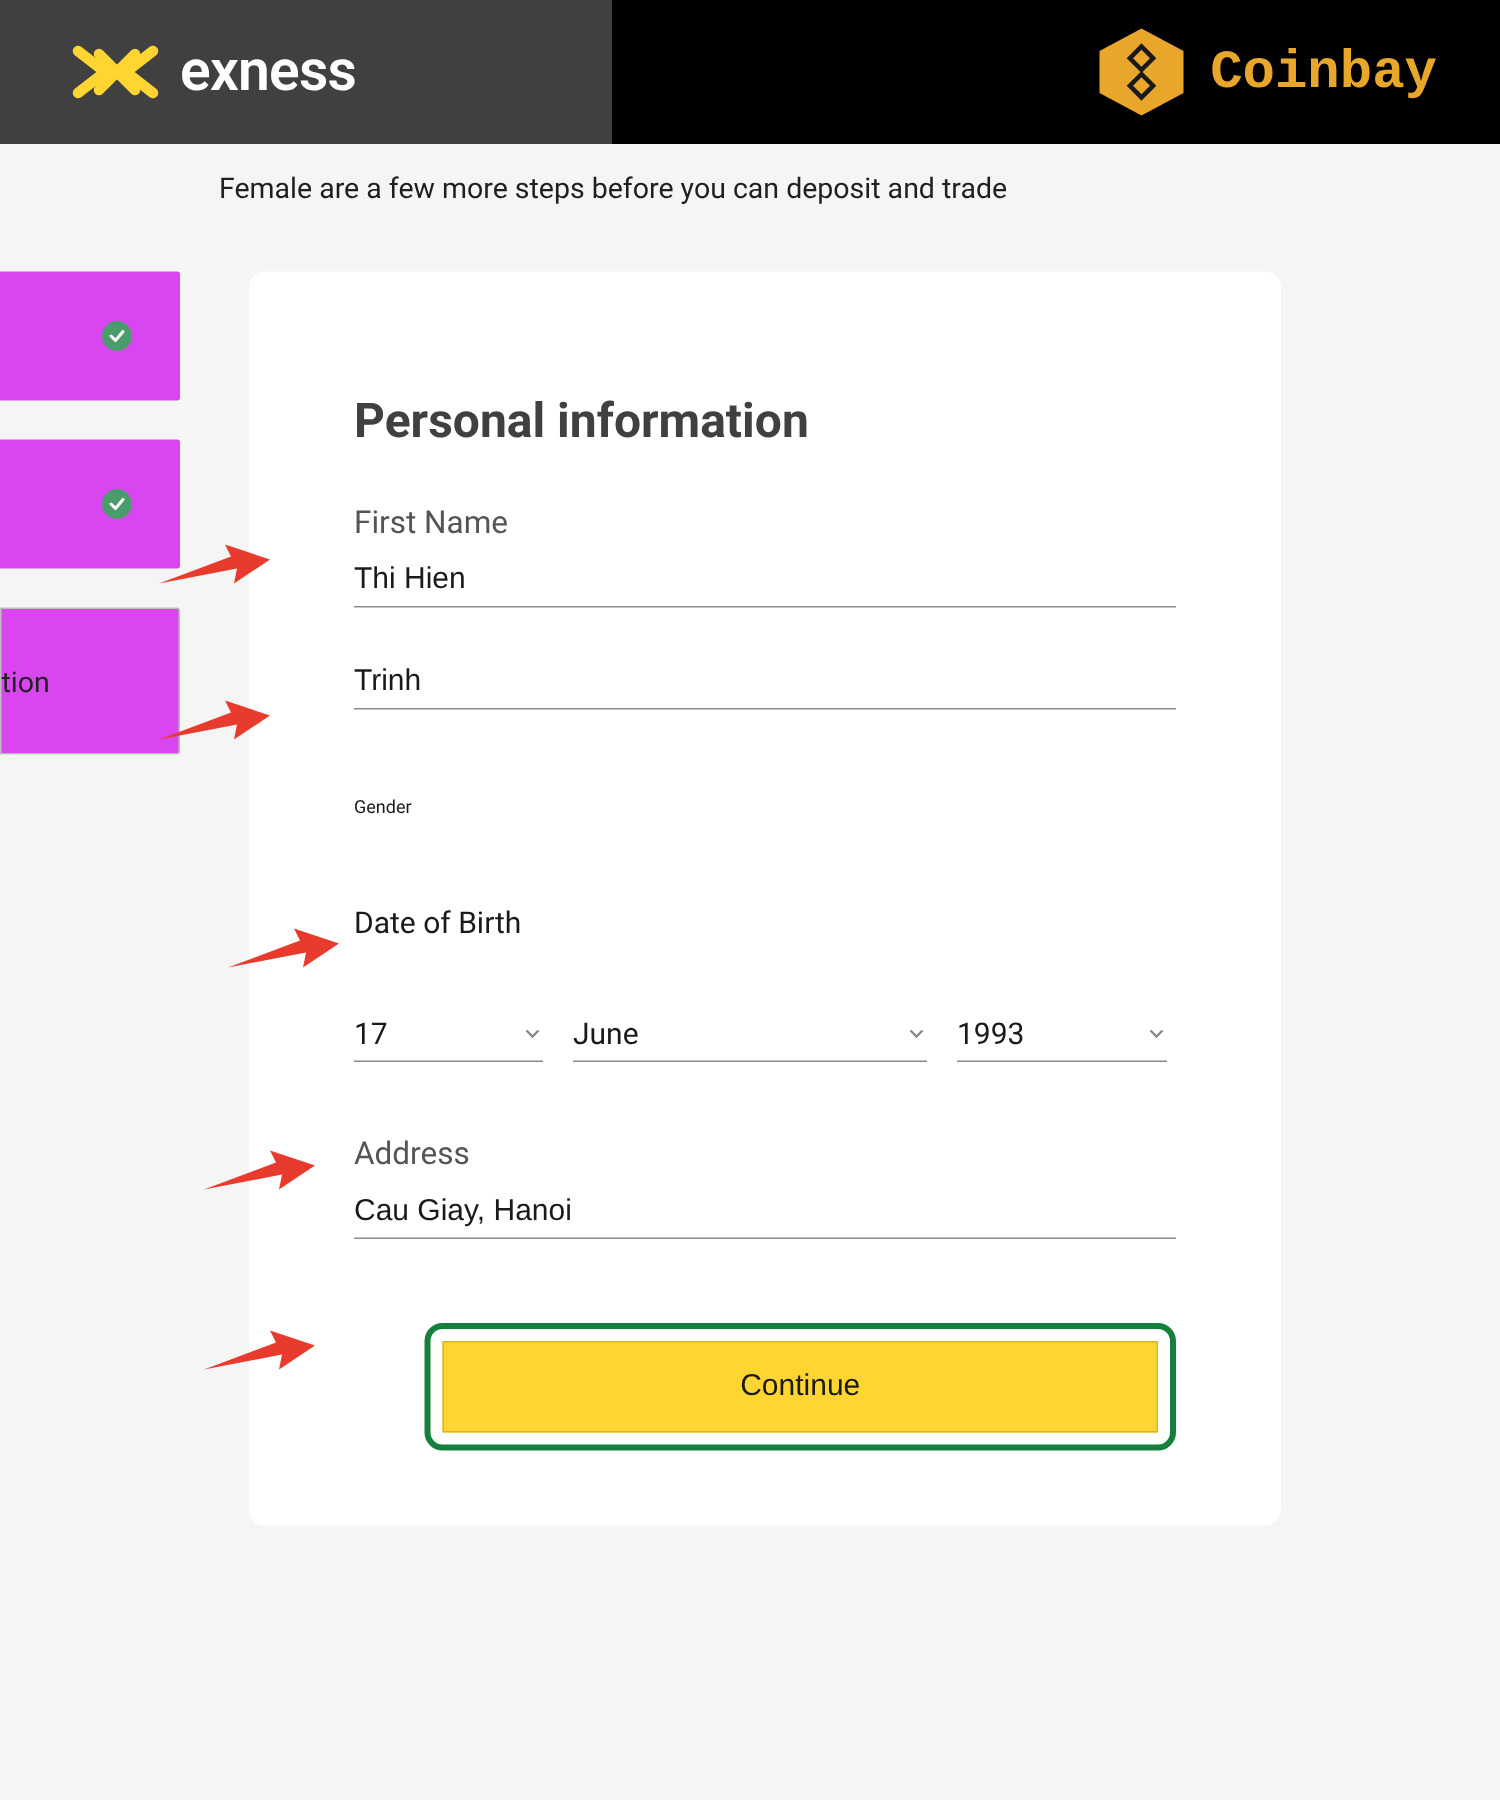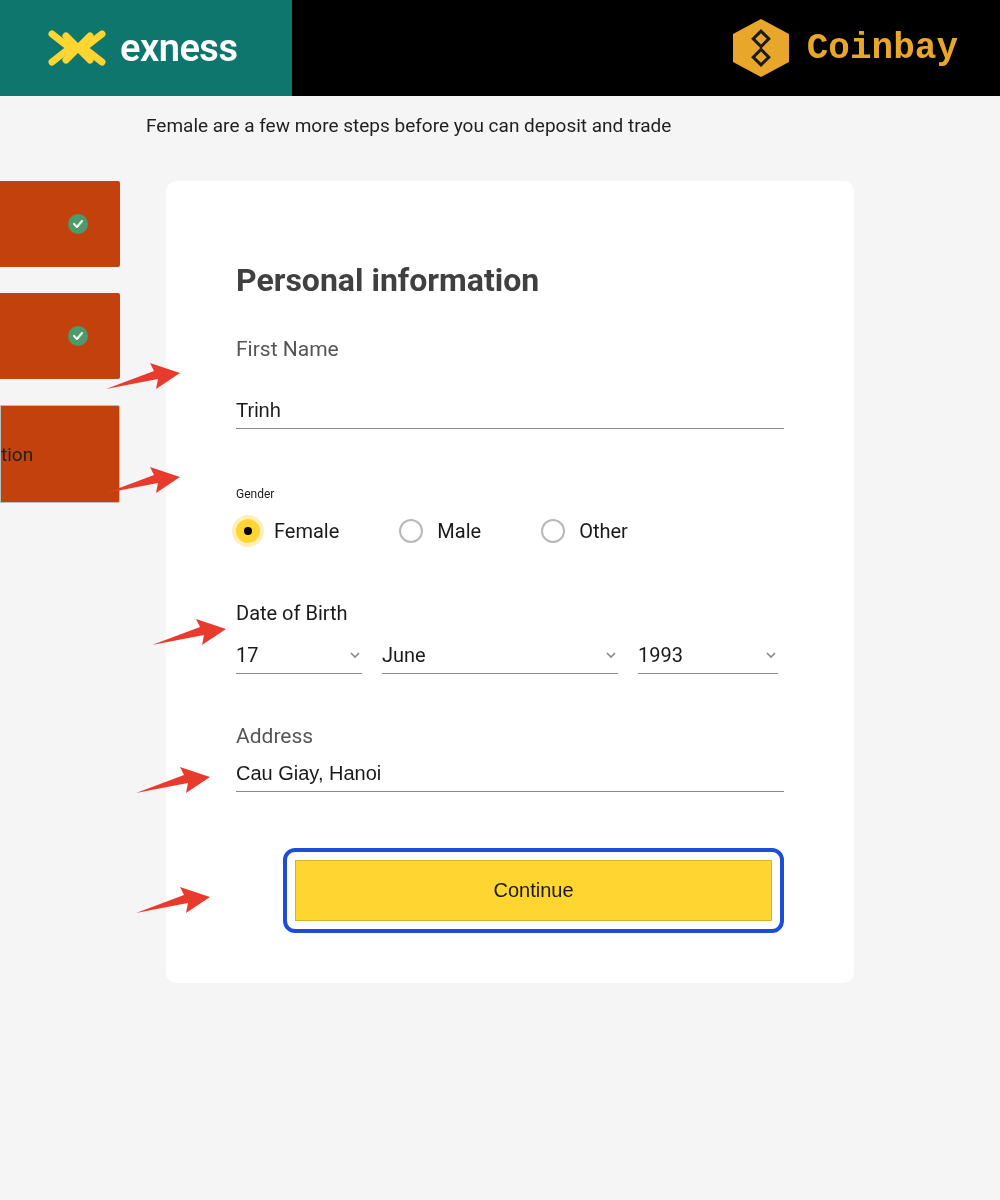--- a/index.html
+++ b/index.html
@@ -9,22 +9,22 @@
     width: 1000px;
     height: 1200px;
     overflow: hidden;
   }
   .header {
     display: flex;
     height: 96px;
     background: #000;
   }
   .header-left {
-    width: 292px;
-    background: #0f766e;
+    width: 408px;
+    background: #404040;
     display: flex;
     align-items: center;
     padding-left: 48px;
   }
   .header-right {
     flex: 1;
     background: #000;
     display: flex;
     align-items: center;
     justify-content: flex-end;
@@ -66,21 +66,21 @@
     position: relative;
   }
   .steps {
     display: flex;
     flex-direction: column;
     gap: 26px;
     width: 120px;
     position: relative;
   }
   .step-card {
-    background: #c2410c;
+    background: #d946ef;
     height: 86px;
     display: flex;
     align-items: center;
     justify-content: flex-end;
     padding-right: 32px;
     border-radius: 0 2px 2px 0;
   }
   .step-card.outline {
     border: 1px solid #bdbdbd;
     height: 98px;
@@ -163,32 +163,33 @@
     gap: 20px;
     margin-top: 14px;
   }
   .select-wrap {
     position:relative;
     border-bottom: 1px solid #8a8a8a;
     padding: 4px 0 6px 0;
     display:flex;
     align-items:center;
     justify-content:space-between;
+    margin-top:32px;
   }
   .select-wrap.day { width: 126px; }
   .select-wrap.month { width: 236px; }
   .select-wrap.year { width: 140px; }
   .select-value { font-size:20px; color:#1a1a1a; }
   .chevron {
     width: 14px; height:14px;
   }
   .chevron svg { display:block; }
   .continue-wrap {
     margin-top: 56px;
-    border: 4px solid #1d4ed8;
+    border: 4px solid #15803d;
     border-radius: 12px;
     padding: 8px;
     margin-left: 47px;
   }
   .continue-btn {
     width:100%;
     background:#ffd531;
     border: 1px solid #d9b428;
     color:#1a1a1a;
     font-size:20px;
@@ -288,44 +289,29 @@
     <div class="step-card outline">
       <span>tion</span>
     </div>
   </div>
 
   <div class="form-card">
     <h1 class="form-title">Personal information</h1>
 
     <div class="field">
       <label class="field-label">First Name</label>
+      <input class="text-input" value="Thi Hien" style="">
     </div>
 
     <div class="field">
       <input class="text-input" value="Trinh" style="">
     </div>
 
     <div class="field section-gap">
       <label class="field-label" style="color:#1a1a1a; font-size:12px;">Gender</label>
-      <div class="radio-row">
-        <div class="radio-item">
-          <span class="radio-outer selected">
-              <span class="radio-inner"></span>
-            </span>
-          <span class="radio-label">Female</span>
-        </div>
-        <div class="radio-item">
-          <span class="radio-outer"></span>
-          <span class="radio-label">Male</span>
-        </div>
-        <div class="radio-item">
-          <span class="radio-outer"></span>
-          <span class="radio-label">Other</span>
-        </div>
-      </div>
     </div>
 
     <div class="field section-gap">
       <label class="field-label" style="color:#1a1a1a; font-size:20px;">Date of Birth</label>
       <div class="dob-row">
         <div class="select-wrap day">
           <span class="select-value">17</span>
           <span class="chevron">
               <svg width="14" height="14" viewBox="0 0 14 14">
                 <path d="M3 5 L7 9 L11 5" stroke="#888" stroke-width="1.6" fill="none"></path>

